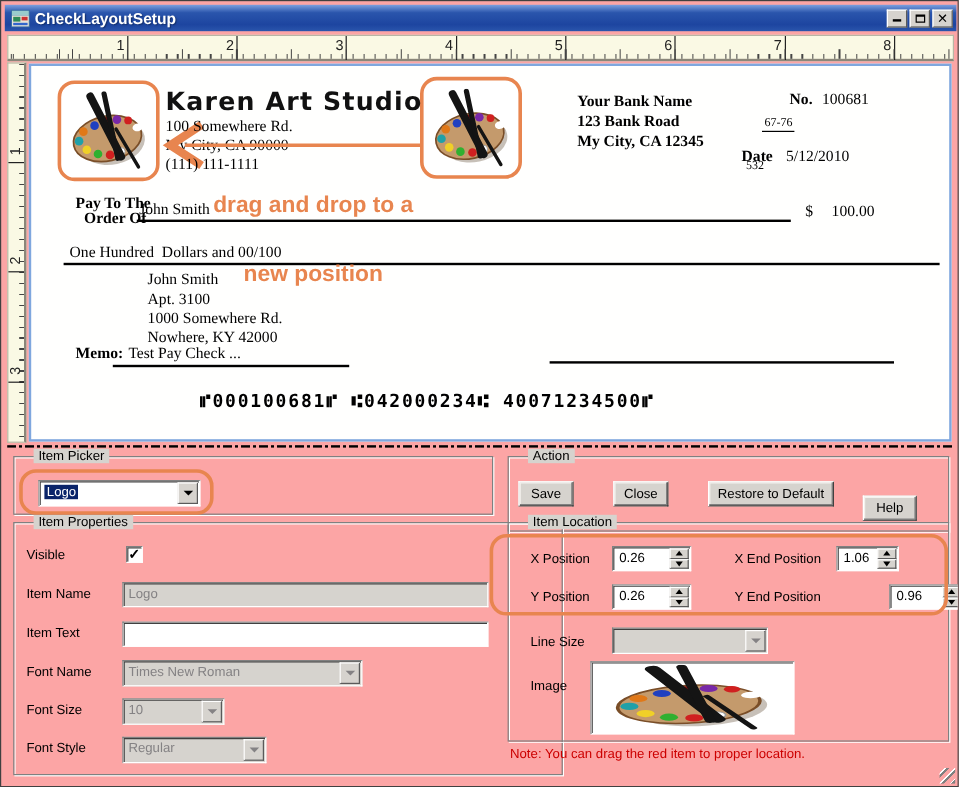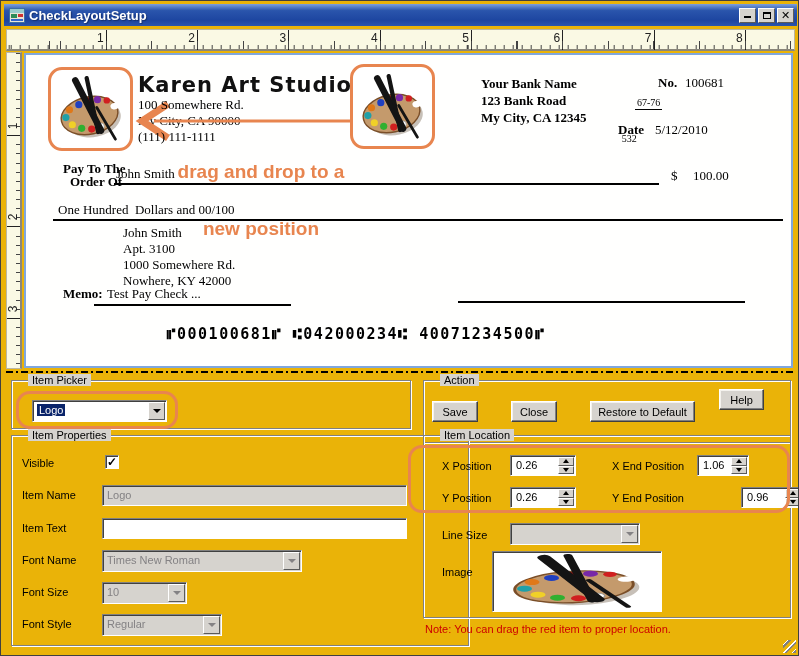--- a/index.html
+++ b/index.html
@@ -1,18 +1,18 @@
 <!DOCTYPE html>
 <html><head>
 <meta charset="utf-8">
 <style>
   html,body{margin:0;padding:0;background:#808080;}
   *{box-sizing:border-box;}
   #window{
-    position:relative;width:799px;height:656px;background:#eab308;
+    position:relative;width:799px;height:656px;background:#fca5a5;
     font-family:"Liberation Sans",sans-serif;overflow:hidden;
     border:1px solid #404040;
   }
   
   .titlebar{
     position:absolute;left:3px;top:3px;width:793px;height:22px;
     background:linear-gradient(to bottom,#7CA0DF 0%,#2A55AC 30%,#1D45A0 75%,#2A55AC 100%);
     display:flex;align-items:center;padding:0 3px;
   }
   .titlebar .app-icon{width:16px;height:15px;margin:0 4px 0 2px;display:inline-block;}
@@ -288,21 +288,21 @@
         </span>
     </div>
     <div class="orange-rect" style="left:4px;top:10px;width:162px;height:38px;"></div>
   </div>
 
   <div class="groupbox" style="left:422px;top:379px;width:368px;height:63px;">
     <span class="gcaption">Action</span>
     <button class="btn" style="left:8px;top:20px;width:46px;height:21px;">Save</button>
     <button class="btn" style="left:87px;top:20px;width:46px;height:21px;">Close</button>
     <button class="btn" style="left:166px;top:20px;width:105px;height:21px;">Restore to Default</button>
-    <button class="btn" style="left:295px;top:8px;width:45px;height:21px;">Help</button>
+    <button class="btn" style="left:295px;top:32px;width:45px;height:21px;">Help</button>
   </div>
 
   <div class="groupbox" style="left:10px;top:434px;width:458px;height:211px;">
     <span class="gcaption">Item Properties</span>
 
     <span class="lbl" style="left:10px;top:21px;">Visible</span>
     <div class="checkbox" style="left:93px;top:19px;">✓</div>
 
     <span class="lbl" style="left:10px;top:53px;">Item Name</span>
     <div class="field disabled" style="left:90px;top:49px;width:305px;height:21px;">Logo</div>

